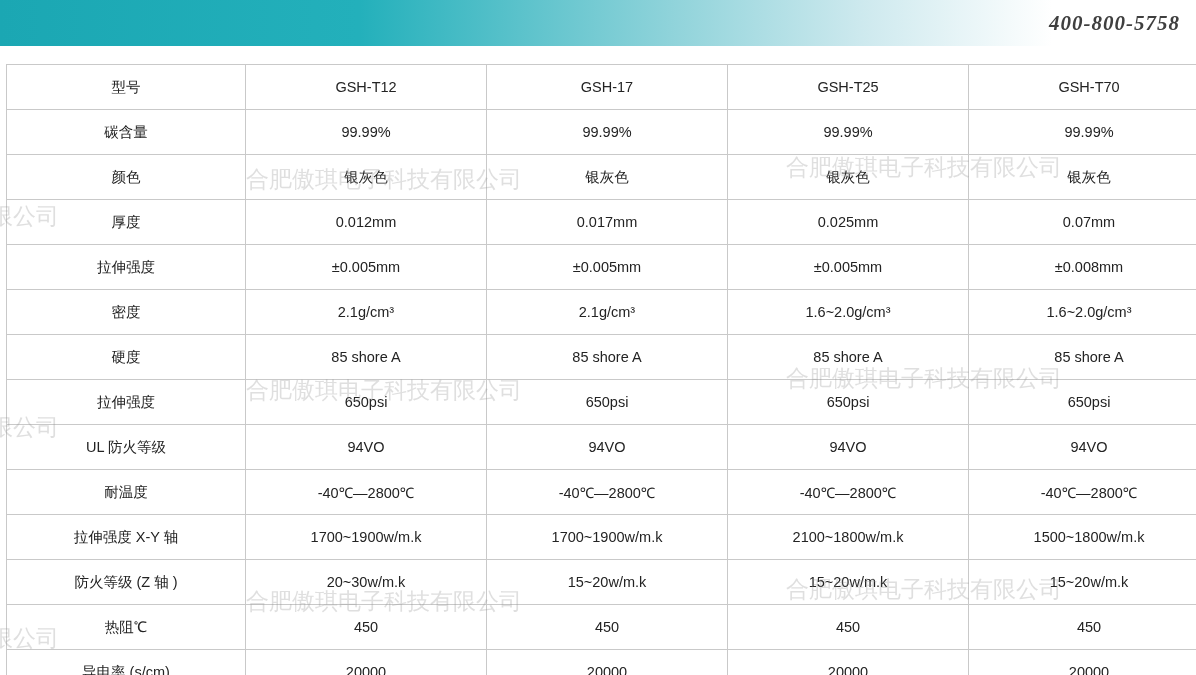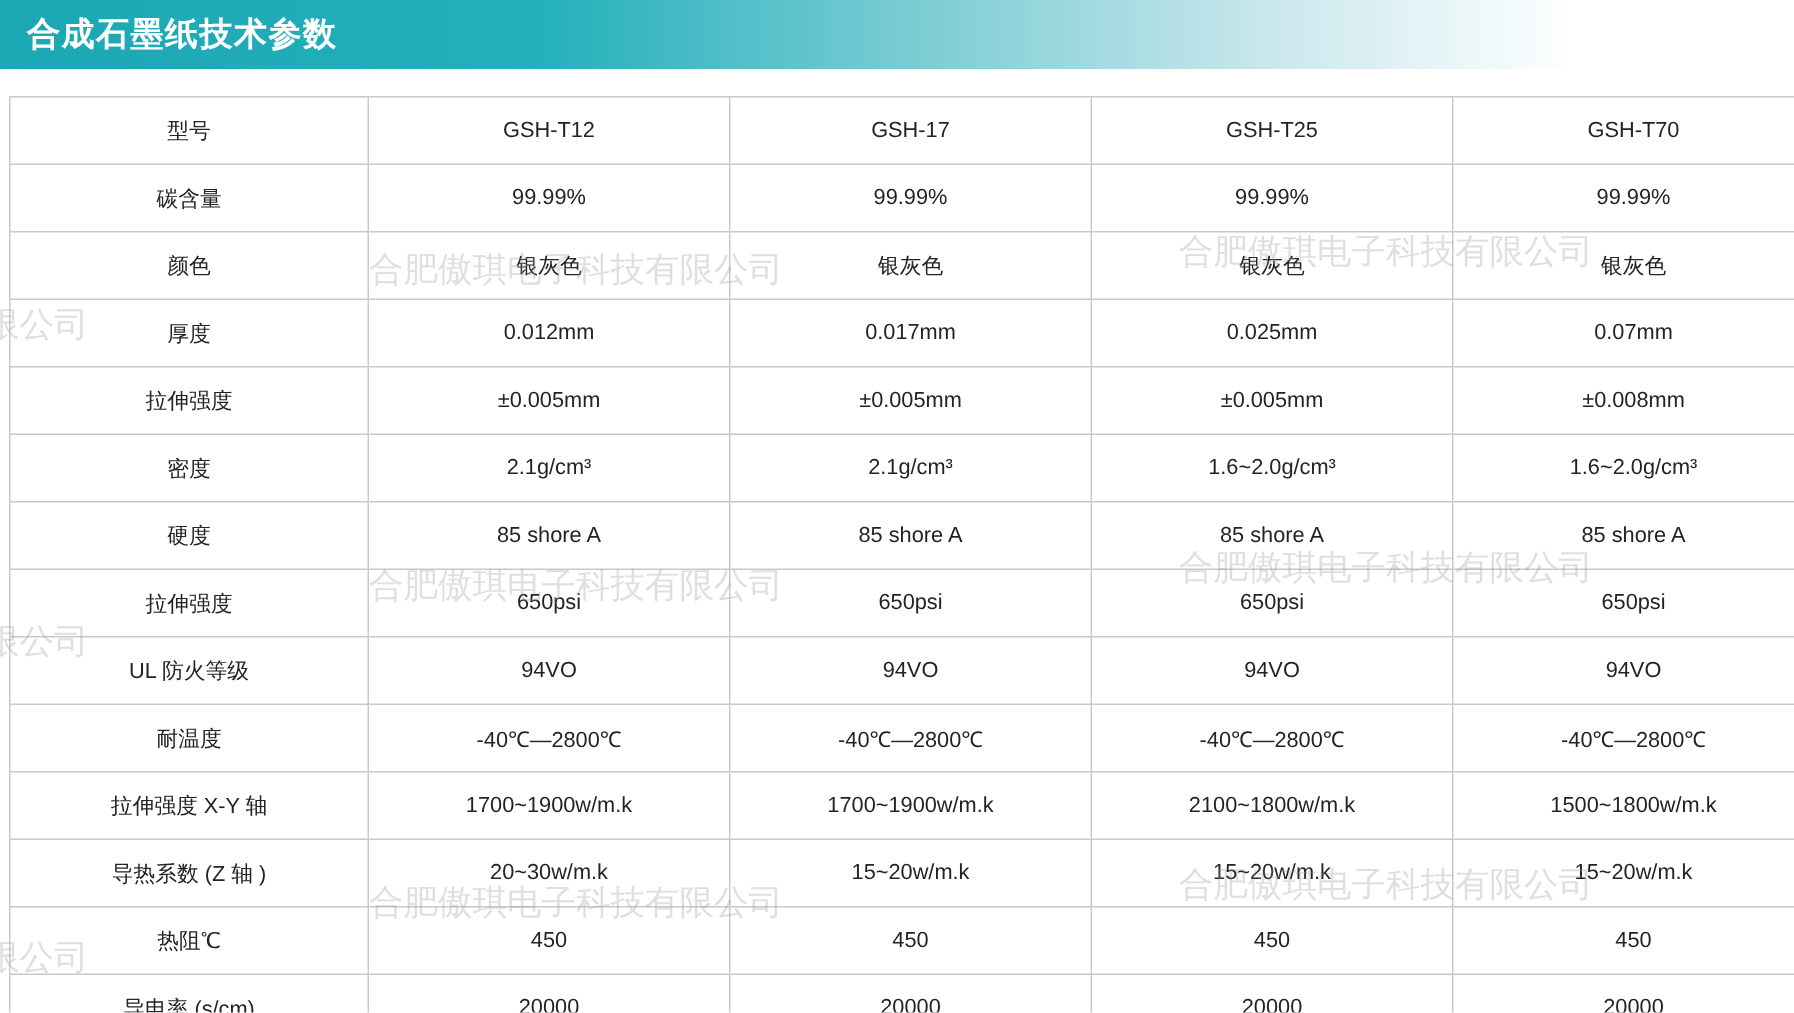--- a/index.html
+++ b/index.html
@@ -91,21 +91,21 @@
   }
   table.spec td.val {
     width: 238px;
     text-align: center;
   }
 </style>
 </head>
 <body>
 
 <div class="header">
-  <div class="header-title">合成石墨纸技术参数</div>
+  <div class="header-phone">400-800-5758</div>
 </div>
 
 <div class="table-wrap">
   <table class="spec">
     <tbody>
       <tr>
         <td class="label">型号</td>
         <td class="val">GSH-T12</td>
         <td class="val">GSH-17</td>
         <td class="val">GSH-T25</td>
@@ -175,21 +175,21 @@
         <td class="val">-40℃—2800℃</td>
       </tr>
       <tr>
         <td class="label">拉伸强度 X-Y 轴</td>
         <td class="val">1700~1900w/m.k</td>
         <td class="val">1700~1900w/m.k</td>
         <td class="val">2100~1800w/m.k</td>
         <td class="val">1500~1800w/m.k</td>
       </tr>
       <tr>
-        <td class="label">导热系数 (Z 轴 )</td>
+        <td class="label">防火等级 (Z 轴 )</td>
         <td class="val">20~30w/m.k</td>
         <td class="val">15~20w/m.k</td>
         <td class="val">15~20w/m.k</td>
         <td class="val">15~20w/m.k</td>
       </tr>
       <tr>
         <td class="label">热阻℃</td>
         <td class="val">450</td>
         <td class="val">450</td>
         <td class="val">450</td>

